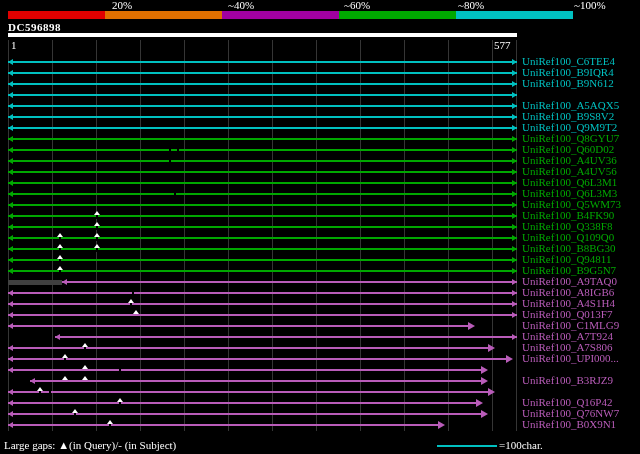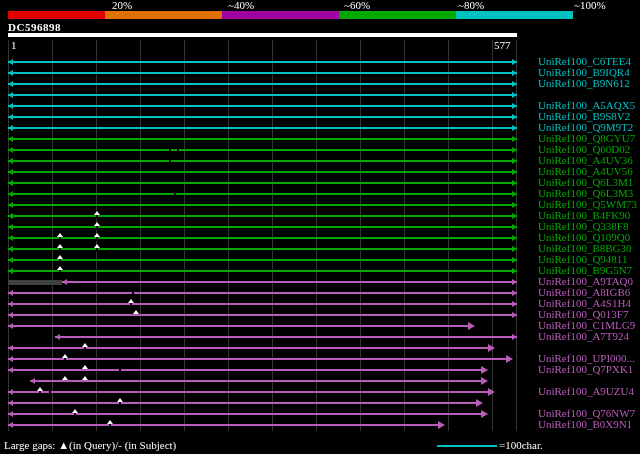--- a/index.html
+++ b/index.html
@@ -11,21 +11,21 @@
   .key-bar{top:11px;left:0;width:640px;height:8px;}
   .query-name{left:8px;top:21px;font-weight:bold;letter-spacing:.5px;}
   .query-bar{top:33px;height:4px;background:#fff;}
   .ruler{top:39px;left:0;width:640px;height:11px;}
   .ruler-start{left:11px;top:0;}
   .ruler-end{left:494px;top:0;}
   .ruler-tick{top:1px;width:1px;height:9px;background:#fff;}
   .grid{left:0;top:40px;width:640px;height:391px;z-index:0;}
   .gridline{top:0;width:1px;height:100%;}
   .rows{left:0;top:0;width:640px;height:454px;z-index:2;}
-  .hit-label{height:11px;line-height:11px;white-space:nowrap;margin-left:16px;}
+  .hit-label{height:11px;line-height:11px;white-space:nowrap;}
   .footer-text{left:4px;top:439px;}
   .scale-line{top:445px;height:2px;}
   .scale-label{top:439px;text-align:right;}
   .tri{width:0;height:0;}
 </style>
 </head>
 <body>
 
 <div class="screen">
   <div class="abs key-labels">
@@ -192,49 +192,50 @@
       <div class="abs hit-label" style="left: 522px; top: 320px; color: rgb(185, 92, 185);">UniRef100_C1MLG9</div>
       <div class="abs" style="left: 55px; width: 462px; top: 336px; height: 2px; background: rgb(185, 92, 185);"></div>
       <div class="abs tri" style="left: 55px; top: 334px; border-top: 3px solid transparent; border-bottom: 3px solid transparent; border-right: 5px solid rgb(185, 92, 185);"></div>
       <div class="abs tri" style="left: 512px; top: 334px; border-top: 3px solid transparent; border-bottom: 3px solid transparent; border-left: 5px solid rgb(185, 92, 185);"></div>
       <div class="abs hit-label" style="left: 522px; top: 331px; color: rgb(185, 92, 185);">UniRef100_A7T924</div>
       <div class="abs" style="left: 8px; width: 482px; top: 347px; height: 2px; background: rgb(185, 92, 185);"></div>
       <div class="abs tri" style="left: 8px; top: 345px; border-top: 3px solid transparent; border-bottom: 3px solid transparent; border-right: 5px solid rgb(185, 92, 185);"></div>
       <div class="abs tri" style="left: 488px; top: 344px; border-top: 4px solid transparent; border-bottom: 4px solid transparent; border-left: 7px solid rgb(185, 92, 185);"></div>
       <div class="abs" style="left: 84px; top: 345px; width: 2px; height: 6px; background: rgb(0, 0, 0);"></div>
       <div class="abs tri" style="left: 82px; top: 343px; border-left: 3px solid transparent; border-right: 3px solid transparent; border-bottom: 4px solid rgb(255, 255, 255);"></div>
+      <div class="abs hit-label" style="left: 522px; top: 342px; color: rgb(185, 92, 185);">UniRef100_A7S806</div>
       <div class="abs" style="left: 8px; width: 500px; top: 358px; height: 2px; background: rgb(185, 92, 185);"></div>
       <div class="abs tri" style="left: 8px; top: 356px; border-top: 3px solid transparent; border-bottom: 3px solid transparent; border-right: 5px solid rgb(185, 92, 185);"></div>
       <div class="abs tri" style="left: 506px; top: 355px; border-top: 4px solid transparent; border-bottom: 4px solid transparent; border-left: 7px solid rgb(185, 92, 185);"></div>
       <div class="abs" style="left: 64px; top: 356px; width: 2px; height: 6px; background: rgb(0, 0, 0);"></div>
       <div class="abs tri" style="left: 62px; top: 354px; border-left: 3px solid transparent; border-right: 3px solid transparent; border-bottom: 4px solid rgb(255, 255, 255);"></div>
       <div class="abs hit-label" style="left: 522px; top: 353px; color: rgb(185, 92, 185);">UniRef100_UPI000...</div>
       <div class="abs" style="left: 8px; width: 475px; top: 369px; height: 2px; background: rgb(185, 92, 185);"></div>
       <div class="abs tri" style="left: 8px; top: 367px; border-top: 3px solid transparent; border-bottom: 3px solid transparent; border-right: 5px solid rgb(185, 92, 185);"></div>
       <div class="abs tri" style="left: 481px; top: 366px; border-top: 4px solid transparent; border-bottom: 4px solid transparent; border-left: 7px solid rgb(185, 92, 185);"></div>
       <div class="abs" style="left: 119px; top: 367px; width: 2px; height: 6px; background: rgb(0, 0, 0);"></div>
       <div class="abs tri" style="left: 82px; top: 365px; border-left: 3px solid transparent; border-right: 3px solid transparent; border-bottom: 4px solid rgb(255, 255, 255);"></div>
-      <div class="abs hit-label" style="left: 522px; top: 364px; color: rgb(185, 92, 185);">UniRef100_Q7PXK1</div>
       <div class="abs" style="left: 30px; width: 453px; top: 380px; height: 2px; background: rgb(185, 92, 185);"></div>
       <div class="abs tri" style="left: 30px; top: 378px; border-top: 3px solid transparent; border-bottom: 3px solid transparent; border-right: 5px solid rgb(185, 92, 185);"></div>
       <div class="abs tri" style="left: 481px; top: 377px; border-top: 4px solid transparent; border-bottom: 4px solid transparent; border-left: 7px solid rgb(185, 92, 185);"></div>
       <div class="abs tri" style="left: 62px; top: 376px; border-left: 3px solid transparent; border-right: 3px solid transparent; border-bottom: 4px solid rgb(255, 255, 255);"></div>
       <div class="abs tri" style="left: 82px; top: 376px; border-left: 3px solid transparent; border-right: 3px solid transparent; border-bottom: 4px solid rgb(255, 255, 255);"></div>
+      <div class="abs hit-label" style="left: 522px; top: 375px; color: rgb(185, 92, 185);">UniRef100_B3RJZ9</div>
       <div class="abs" style="left: 8px; width: 482px; top: 391px; height: 2px; background: rgb(185, 92, 185);"></div>
       <div class="abs tri" style="left: 8px; top: 389px; border-top: 3px solid transparent; border-bottom: 3px solid transparent; border-right: 5px solid rgb(185, 92, 185);"></div>
       <div class="abs tri" style="left: 488px; top: 388px; border-top: 4px solid transparent; border-bottom: 4px solid transparent; border-left: 7px solid rgb(185, 92, 185);"></div>
       <div class="abs" style="left: 39px; top: 389px; width: 2px; height: 6px; background: rgb(0, 0, 0);"></div>
       <div class="abs" style="left: 49px; top: 389px; width: 2px; height: 6px; background: rgb(0, 0, 0);"></div>
       <div class="abs tri" style="left: 37px; top: 387px; border-left: 3px solid transparent; border-right: 3px solid transparent; border-bottom: 4px solid rgb(255, 255, 255);"></div>
-      <div class="abs hit-label" style="left: 522px; top: 386px; color: rgb(185, 92, 185);">UniRef100_A9UZU4</div>
       <div class="abs" style="left: 8px; width: 470px; top: 402px; height: 2px; background: rgb(185, 92, 185);"></div>
       <div class="abs tri" style="left: 8px; top: 400px; border-top: 3px solid transparent; border-bottom: 3px solid transparent; border-right: 5px solid rgb(185, 92, 185);"></div>
       <div class="abs tri" style="left: 476px; top: 399px; border-top: 4px solid transparent; border-bottom: 4px solid transparent; border-left: 7px solid rgb(185, 92, 185);"></div>
       <div class="abs" style="left: 119px; top: 400px; width: 2px; height: 6px; background: rgb(0, 0, 0);"></div>
       <div class="abs tri" style="left: 117px; top: 398px; border-left: 3px solid transparent; border-right: 3px solid transparent; border-bottom: 4px solid rgb(255, 255, 255);"></div>
+      <div class="abs hit-label" style="left: 522px; top: 397px; color: rgb(185, 92, 185);">UniRef100_Q16P42</div>
       <div class="abs" style="left: 8px; width: 475px; top: 413px; height: 2px; background: rgb(185, 92, 185);"></div>
       <div class="abs tri" style="left: 8px; top: 411px; border-top: 3px solid transparent; border-bottom: 3px solid transparent; border-right: 5px solid rgb(185, 92, 185);"></div>
       <div class="abs tri" style="left: 481px; top: 410px; border-top: 4px solid transparent; border-bottom: 4px solid transparent; border-left: 7px solid rgb(185, 92, 185);"></div>
       <div class="abs" style="left: 74px; top: 411px; width: 2px; height: 6px; background: rgb(0, 0, 0);"></div>
       <div class="abs tri" style="left: 72px; top: 409px; border-left: 3px solid transparent; border-right: 3px solid transparent; border-bottom: 4px solid rgb(255, 255, 255);"></div>
       <div class="abs hit-label" style="left: 522px; top: 408px; color: rgb(185, 92, 185);">UniRef100_Q76NW7</div>
       <div class="abs" style="left: 8px; width: 432px; top: 424px; height: 2px; background: rgb(185, 92, 185);"></div>
       <div class="abs tri" style="left: 8px; top: 422px; border-top: 3px solid transparent; border-bottom: 3px solid transparent; border-right: 5px solid rgb(185, 92, 185);"></div>
       <div class="abs tri" style="left: 438px; top: 421px; border-top: 4px solid transparent; border-bottom: 4px solid transparent; border-left: 7px solid rgb(185, 92, 185);"></div>
       <div class="abs" style="left: 109px; top: 422px; width: 2px; height: 6px; background: rgb(0, 0, 0);"></div>

